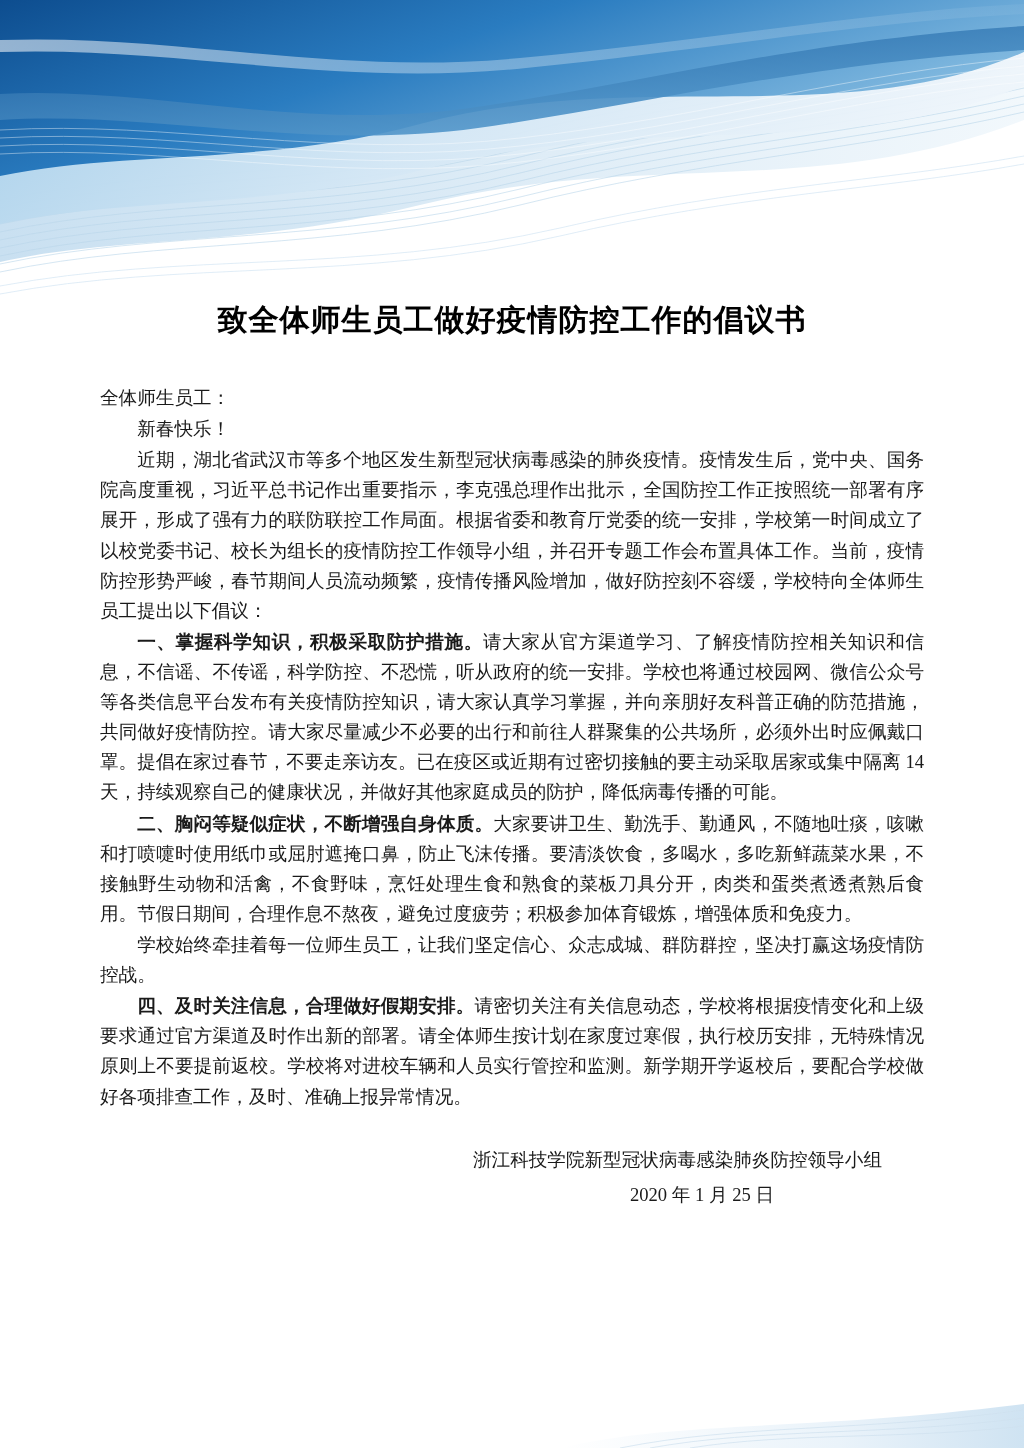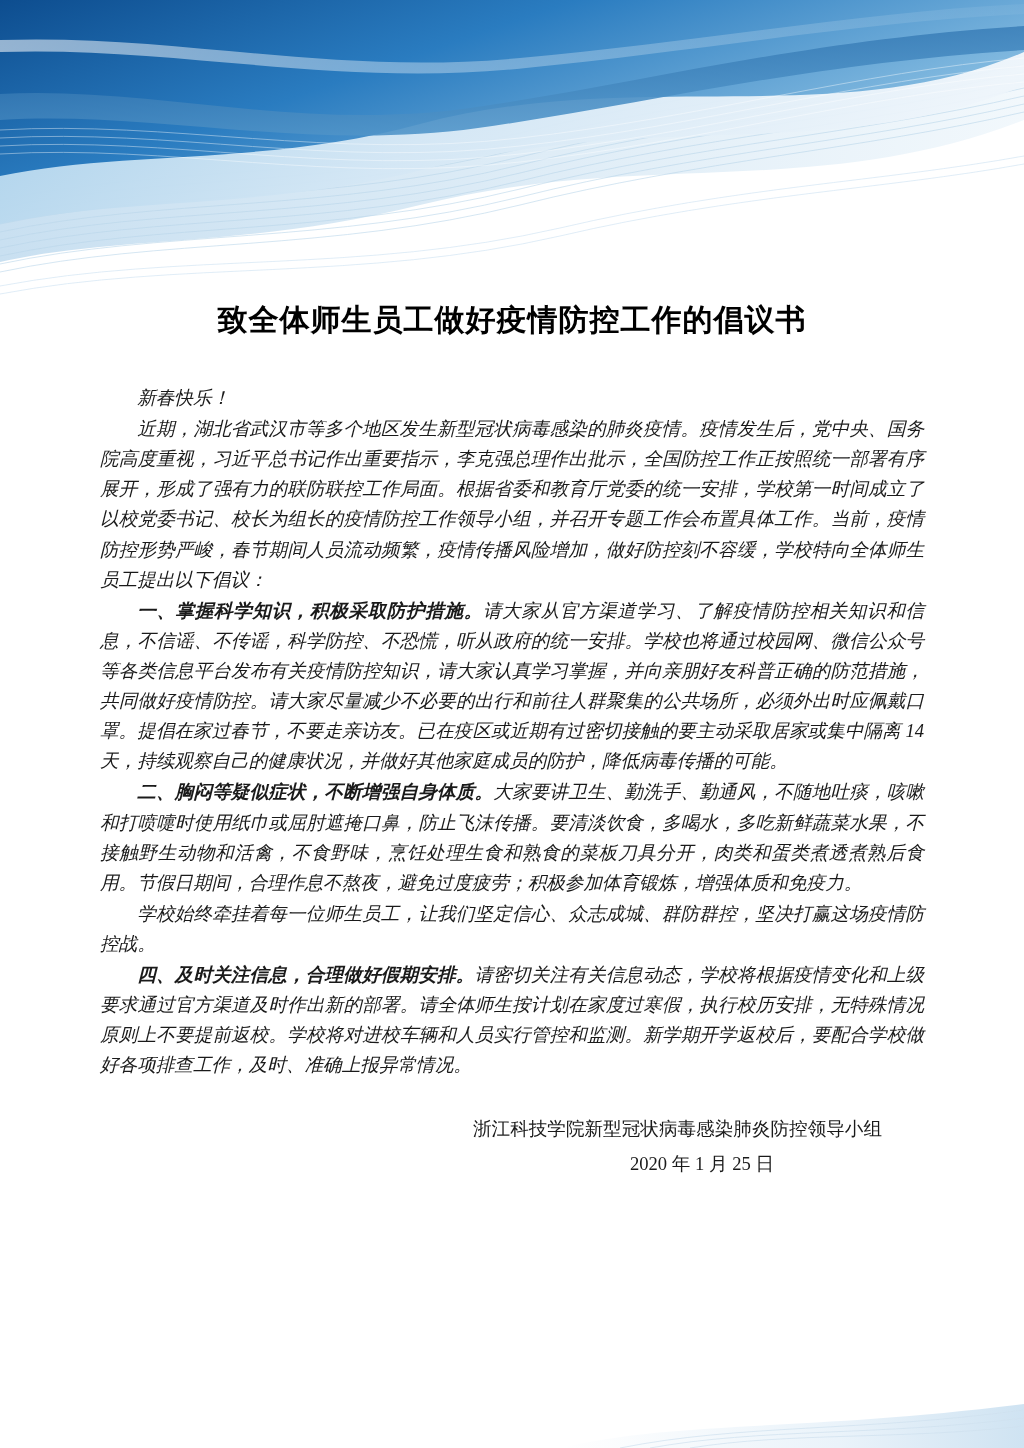--- a/index.html
+++ b/index.html
@@ -79,21 +79,20 @@
   .content p {
     margin: 0 0 1px 0;
   }
 
   .salutation {
     text-indent: 0;
   }
 
   .indent {
     text-indent: 2em;
-    font-style: italic;
   }
 
   .content b {
     font-weight: bold;
   }
 
   .sign {
     margin: 30px auto 0 auto;
     width: 824px;
     text-align: right;
@@ -178,20 +177,21 @@
       </g>
     </svg>
   </div>
 
   <div class="doc">
 
     <h1 class="doc-title">致全体师生员工做好疫情防控工作的倡议书</h1>
 
     <div class="content">
 
+      <p class="salutation">全体师生员工：</p>
 
       <p class="indent">新春快乐！</p>
 
       <p class="indent">近期，湖北省武汉市等多个地区发生新型冠状病毒感染的肺炎疫情。疫情发生后，党中央、国务院高度重视，习近平总书记作出重要指示，李克强总理作出批示，全国防控工作正按照统一部署有序展开，形成了强有力的联防联控工作局面。根据省委和教育厅党委的统一安排，学校第一时间成立了以校党委书记、校长为组长的疫情防控工作领导小组，并召开专题工作会布置具体工作。当前，疫情防控形势严峻，春节期间人员流动频繁，疫情传播风险增加，做好防控刻不容缓，学校特向全体师生员工提出以下倡议：</p>
 
       <p class="indent">
         <b>一、掌握科学知识，积极采取防护措施。</b><span>请大家从官方渠道学习、了解疫情防控相关知识和信息，不信谣、不传谣，科学防控、不恐慌，听从政府的统一安排。学校也将通过校园网、微信公众号等各类信息平台发布有关疫情防控知识，请大家认真学习掌握，并向亲朋好友科普正确的防范措施，共同做好疫情防控。请大家尽量减少不必要的出行和前往人群聚集的公共场所，必须外出时应佩戴口罩。提倡在家过春节，不要走亲访友。已在疫区或近期有过密切接触的要主动采取居家或集中隔离 14 天，持续观察自己的健康状况，并做好其他家庭成员的防护，降低病毒传播的可能。</span>
       </p>
 
       <p class="indent">

